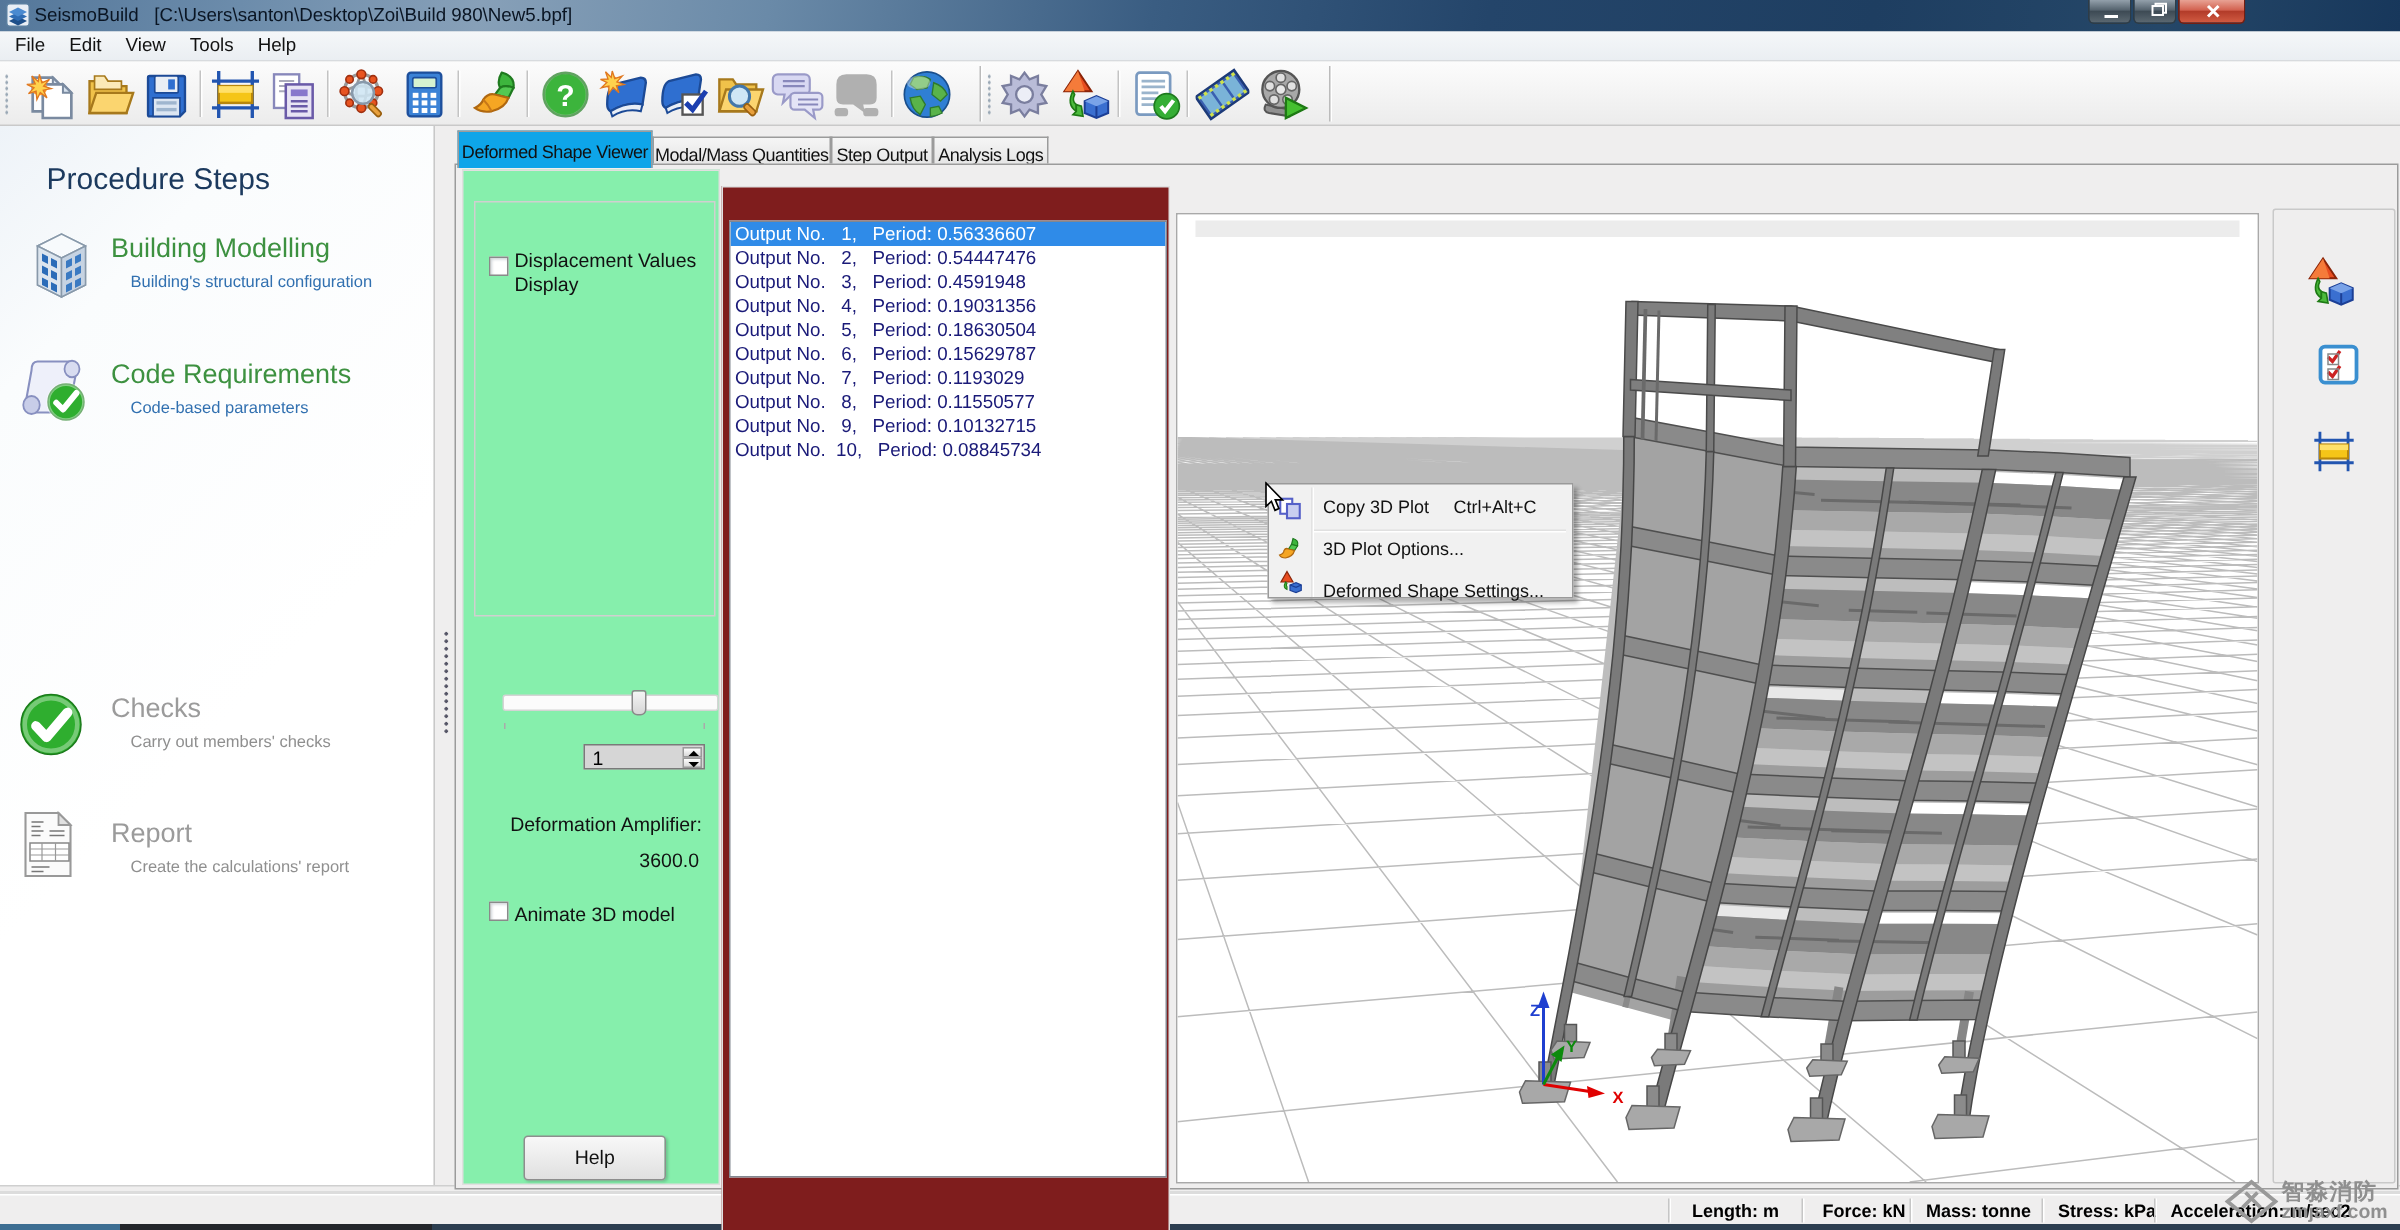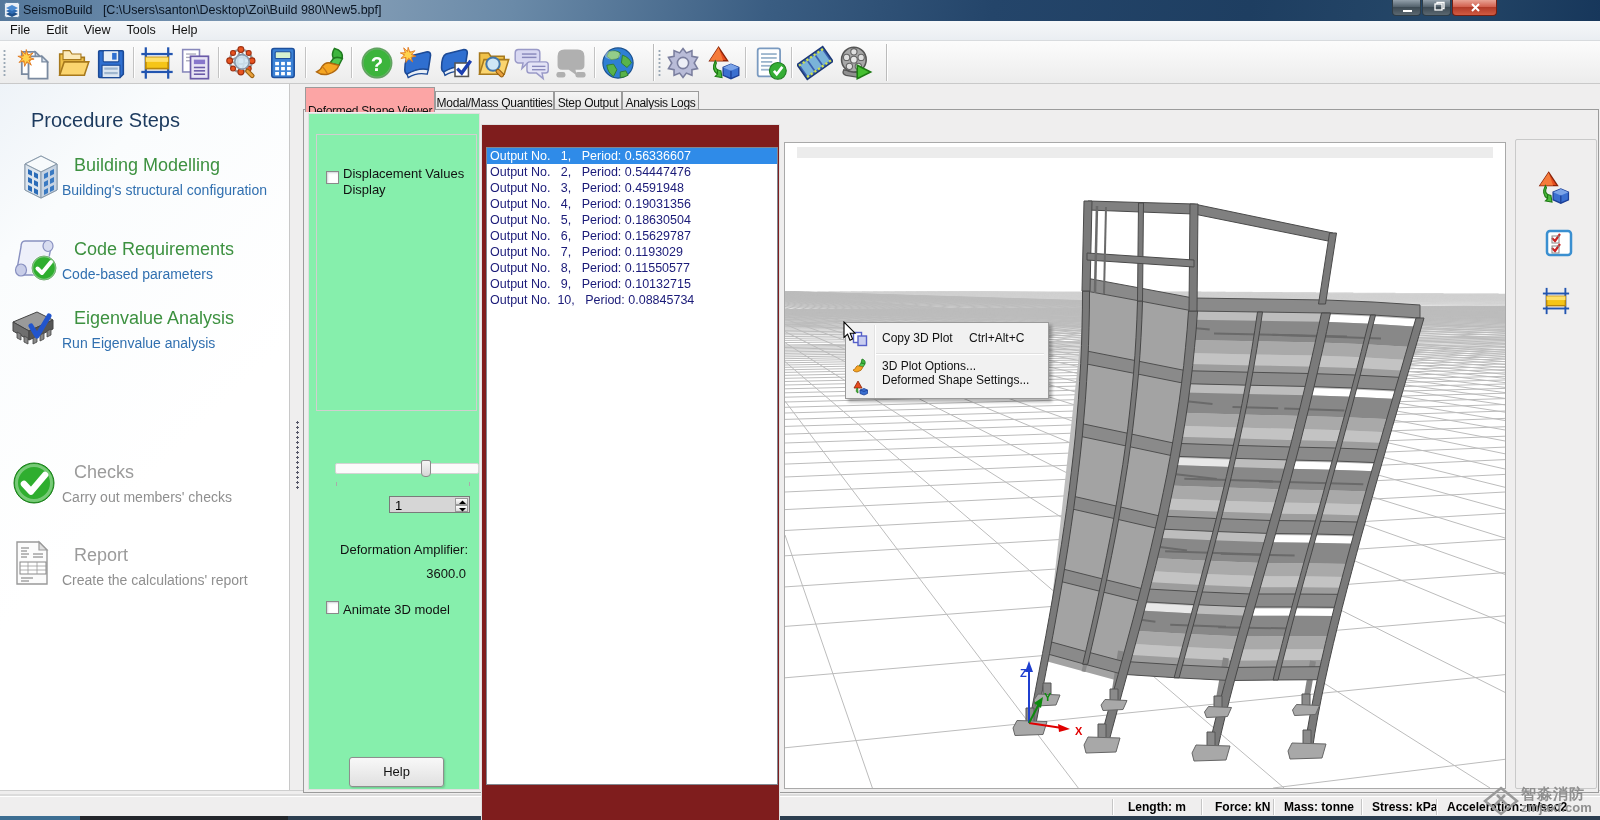--- a/index.html
+++ b/index.html
@@ -13,26 +13,26 @@
 #menubar span{display:inline-block;padding:2px 8px 0 8px}
 #toolbar{position:absolute;left:0;top:41px;width:1600px;height:43px;background:linear-gradient(180deg,#fcfcfc,#ececec);border-bottom:1px solid #c9c9c9}
 .tsep{position:absolute;top:6px;width:1px;height:31px;background:#c3c3c3;box-shadow:1px 0 0 #fff}
 .grip{position:absolute;top:8px;width:3px;height:28px;background-image:radial-gradient(circle,#9aa8b5 1px,transparent 1.2px);background-size:3px 4px}
 .ticon{position:absolute;top:6px;width:32px;height:32px}
 .ticon svg{transform:scale(1.12);transform-origin:50% 50%}
 #leftpanel{position:absolute;left:0;top:84px;width:290px;height:706px;background:linear-gradient(135deg,#eef3f8 0%,#fafcfd 18%,#ffffff 55%);border-right:1px solid #c8c8c8}
 #leftpanel h1{font-size:20px;font-weight:normal;color:#1c3a5e;position:absolute;left:31px;top:25px}
 .step{position:absolute;left:0;width:290px;height:60px}
 .step .t{position:absolute;left:74px;top:1px;font-size:18px;color:#3d9140;white-space:nowrap}
-.step .s{position:absolute;left:62px;top:28px;font-size:14px;color:#3170b0;white-space:nowrap}
+.step .s{position:absolute;left:87px;top:28px;font-size:11px;color:#3170b0;white-space:nowrap}
 .step.dis .t{color:#9b9b9b}.step.dis .s{color:#8f8f8f}
 #splitter{position:absolute;left:291px;top:84px;width:12px;height:706px;background:#efeeee}
 #splitter .dots{position:absolute;left:4px;top:336px;width:5px;height:70px;background-image:radial-gradient(circle,#556 1px,transparent 1.3px);background-size:5px 5px}
 .tab{position:absolute;height:21px;background:linear-gradient(180deg,#f5f5f5,#e3e3e3);border:1px solid #9b9b9b;border-bottom:none;font-size:12px;letter-spacing:-0.3px;color:#111;text-align:center;padding-top:4px;z-index:2;white-space:nowrap;overflow:hidden}
-.tab.active{height:25px;background:#fca5a5;z-index:4;padding-top:16px}
+.tab.active{height:25px;background:#0ea5e9;z-index:4;padding-top:6px}
 #page{position:absolute;left:303px;top:109px;width:1296px;height:684px;background:#efeeee;border:1px solid #9b9b9b;z-index:3}
 #optpanel{position:absolute;left:4px;top:3px;width:172px;height:677px;background:#86efac;border:1px solid #e0dfdf}
 #groupbox{position:absolute;left:7px;top:20px;width:161px;height:277px;border:1px solid #d0cfcf}
 .cb{position:absolute;width:13px;height:13px;background:#fff;border:1px solid #8a8a8a;box-shadow:inset 1px 1px 2px #cfd4d8}
 .lbl{position:absolute;font-size:13px;color:#111;white-space:nowrap}
 #slider .track{position:absolute;left:26px;top:349px;width:144px;height:11px;background:#fbfbfb;border:1px solid #d4d4d4;border-radius:2px}
 #slider .thumb{position:absolute;left:112px;top:346px;width:10px;height:17px;background:linear-gradient(180deg,#f5f5f5,#d6d6d6);border:1px solid #8a8a8a;border-radius:2px 2px 4px 4px}
 #slider .tick{position:absolute;top:368px;width:1px;height:4px;background:#aaa}
 #spin{position:absolute;left:80px;top:382px;width:81px;height:17px;border:1px solid #7a7a7a;background:#d6d6d6}
 #spin .v{position:absolute;left:5px;top:1px;font-size:13px}
@@ -333,37 +333,20 @@
       <span style="position:absolute;left:11px;top:-3px"><svg width="50" height="48" viewBox="0 0 50 48">
           <path d="M14 6 Q10 6 10 12 L6 34 Q6 40 12 40 L30 40 Q36 40 36 33 L40 12 Q40 6 35 6 Z" fill="#eef0fa" stroke="#8890c0" stroke-width="1.4"></path>
           <ellipse cx="37" cy="11" rx="5" ry="5.5" fill="#d8dcf0" stroke="#8890c0" stroke-width="1.2"></ellipse>
           <ellipse cx="10" cy="35" rx="5.5" ry="6" fill="#c8cde8" stroke="#8890c0" stroke-width="1.2"></ellipse>
           <circle cx="33" cy="33" r="12" fill="#2fae2f" stroke="#1a7a1a" stroke-width="1"></circle>
           <circle cx="33" cy="33" r="12" fill="none" stroke="#fff" stroke-opacity="0.4" stroke-width="2.5"></circle>
           <path d="M26.5 33.5 L31 38 L40 27" fill="none" stroke="#fff" stroke-width="4" stroke-linecap="round" stroke-linejoin="round"></path>
         </svg></span>
       <div class="t">Code Requirements</div>
       <div class="s">Code-based parameters</div>
-    </div>
-    <div class="step" style="top:223px">
-      <span style="position:absolute;left:7px;top:1px"><svg width="52" height="44" viewBox="0 0 52 44">
-          <path d="M6 14 L30 4 L46 12 L22 23 Z" fill="#9a9a9a" stroke="#444" stroke-width="1"></path>
-          <path d="M6 14 L22 23 L22 32 L6 23 Z" fill="#6f6f6f" stroke="#444"></path>
-          <path d="M22 23 L46 12 L46 21 L22 32 Z" fill="#565656" stroke="#444"></path>
-          <g fill="#888" stroke="#444" stroke-width="0.8">
-            <path d="M10 24 l0 6 l4 2 l0 -6 Z"></path>
-            <path d="M17 28 l0 6 l4 2 l0 -6 Z"></path>
-            <path d="M26 30 l0 6 l4 -2 l0 -6 Z"></path>
-            <path d="M33 27 l0 6 l4 -2 l0 -6 Z"></path>
-            <path d="M40 23 l0 6 l4 -2 l0 -6 Z"></path>
-          </g>
-          <path d="M24 18 L30 28 L42 8" fill="none" stroke="#2255cc" stroke-width="5" stroke-linecap="round" stroke-linejoin="round"></path>
-        </svg></span>
-      <div class="t">Eigenvalue Analysis</div>
-      <div class="s">Run Eigenvalue analysis</div>
     </div>
     <div class="step dis" style="top:377px">
       <span style="position:absolute;left:11px;top:-1px"><svg width="46" height="46" viewBox="0 0 46 46">
           <circle cx="23" cy="23" r="20" fill="#2fae2f" stroke="#1a7a1a" stroke-width="1"></circle>
           <circle cx="23" cy="23" r="17.5" fill="none" stroke="#fff" stroke-opacity="0.35" stroke-width="3"></circle>
           <path d="M13 24 L20 31.5 L34 15" fill="none" stroke="#fff" stroke-width="6.5" stroke-linecap="round" stroke-linejoin="round"></path>
         </svg></span>
       <div class="t">Checks</div>
       <div class="s">Carry out members' checks</div>
     </div>
@@ -591,21 +574,21 @@
         <path d="M9 5 L13 6 L11 9 L7 8 Z" fill="#52c952" stroke="#1f7a1f" stroke-width="0.8"></path>
         <path d="M7 8 L11 9 Q10 13 5 14 Q2 14 1 12 Q4 11 4 9 Q5 7 7 8 Z" fill="#f5a623" stroke="#b06810" stroke-width="0.8"></path>
       </svg>
    <div class="mi" style="top:36px">3D Plot Options...</div>
    <svg style="top:57px" width="16" height="16" viewBox="0 0 16 16">
         <path d="M6 1 L10 8 L2 8 Z" fill="#e84d20" stroke="#8a2408" stroke-width="0.8"></path>
         <path d="M5 8 Q3 12 6 13 L6 11 Q5 10 6 9 Z" fill="#4cbb3c" stroke="#1e7a14" stroke-width="0.7"></path>
         <path d="M8 10 L12 8.5 L15.5 10 L15.5 13.5 L12 15 L8 13.5 Z" fill="#3a6fd0" stroke="#1c3f96" stroke-width="0.8"></path>
         <path d="M8 10 L12 11.5 L15.5 10" fill="none" stroke="#1c3f96" stroke-width="0.8"></path>
       </svg>
-   <div class="mi" style="top:50px">Deformed Shape Settings...</div>
+   <div class="mi" style="top:64px">Deformed Shape Settings...</div>
  </div>
  <svg style="position:absolute;left:538px;top:211px;z-index:60" width="16" height="22" viewBox="0 0 16 22">
       <path d="M2 1 L2 16.5 L5.6 13.2 L8 19.2 L10.6 18 L8.2 12.2 L13 12.2 Z" fill="#fff" stroke="#000" stroke-width="1.1"></path>
     </svg>
 </div>
 <div id="statusedge"></div>
 <div id="statusbar">
  <div class="ssep" style="left:1112px"></div>
     <span style="left:1128px">Length: m</span>
  <div class="ssep" style="left:1201px"></div>

